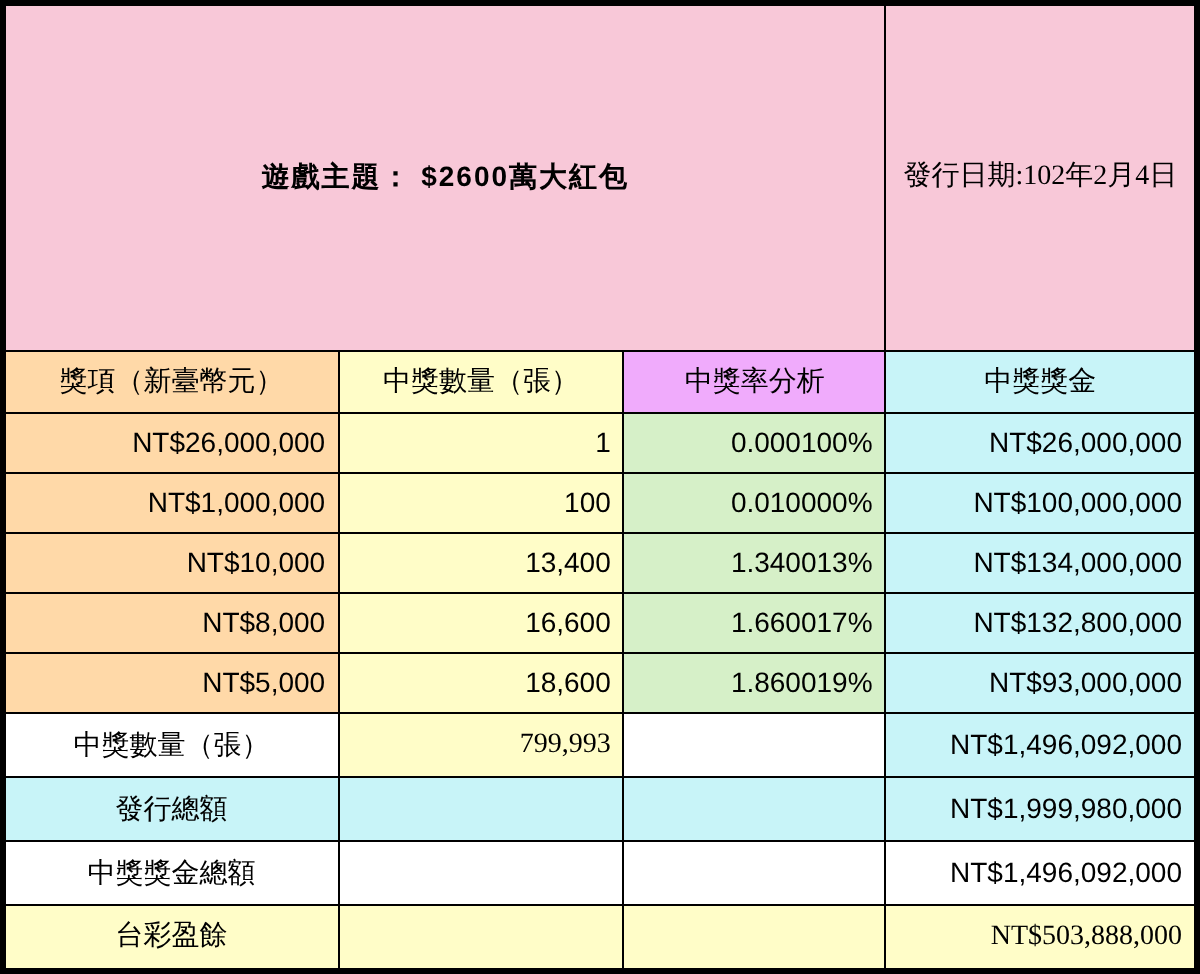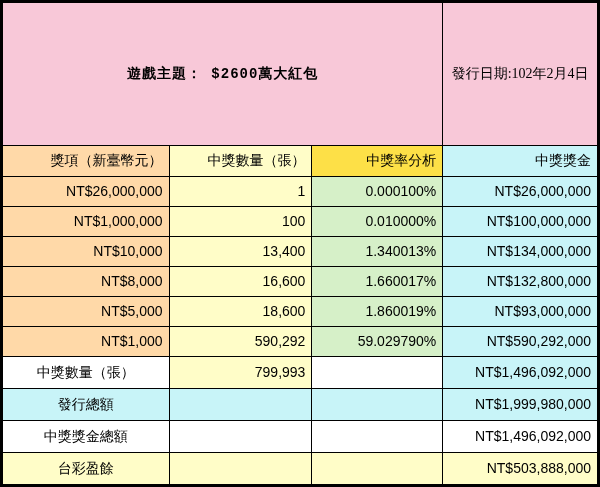--- a/index.html
+++ b/index.html
@@ -39,48 +39,48 @@
   
   .title-cell {
     background: #f8c8d8;
     text-align: center;
     font-weight: bold;
     font-size: 19px;
     letter-spacing: 1px;
     border: 1px solid #000000;
   }
   .title-cell .title-main {
-    font-family: Liberation Mono, monospace;
+    font-family: Liberation Sans, sans-serif;
     font-weight: bold;
   }
   .date-cell {
     background: #f8c8d8;
     text-align: center;
     font-size: 13px;
     font-family: "Liberation Serif", serif;
   }
   
   .hdr {
-    text-align: right;
+    text-align: center;
     font-size: 15px;
     font-weight: normal;
     height: 26px;
   }
   .hdr-prize  { background: #ffd9a8; }
   .hdr-count  { background: #fffdc8; }
-  .hdr-rate   { background: #fde047; }
+  .hdr-rate   { background: #f0abfc; }
   .hdr-amount { background: #c8f4f8; }
 
   .c-prize  { background: #ffd9a8; text-align: right; }
   .c-count  { background: #fffdc8; text-align: right; }
   .c-rate   { background: #d6f0c8; text-align: right; margin-left: 41px; }
   .c-amount { background: #c8f4f8; text-align: right; }
 
   .c-white  { background: #ffffff; }
-  .c-yellow { background: #fffdc8; }
+  .c-yellow { background: #fffdc8; font-family: Liberation Serif, serif; }
   .c-cyan   { background: #c8f4f8; }
 
   .lbl-center { text-align: center; }
   .num-right  { text-align: right; }
 
   .row-data td { height: 25px; }
   .row-sum td  { height: 27px; }
 </style>
 </head>
 <body>
@@ -130,26 +130,20 @@
         <td class="c-count">16,600</td>
         <td class="c-rate">1.660017%</td>
         <td class="c-amount">NT$132,800,000</td>
       </tr>
       <tr class="row-data">
         <td class="c-prize">NT$5,000</td>
         <td class="c-count">18,600</td>
         <td class="c-rate">1.860019%</td>
         <td class="c-amount">NT$93,000,000</td>
       </tr>
-      <tr class="row-data">
-        <td class="c-prize">NT$1,000</td>
-        <td class="c-count">590,292</td>
-        <td class="c-rate">59.029790%</td>
-        <td class="c-amount">NT$590,292,000</td>
-      </tr>
 
       <tr class="row-sum">
         <td class="c-white lbl-center">中獎數量（張）</td>
         <td class="c-yellow num-right">799,993</td>
         <td class="c-white"></td>
         <td class="c-cyan num-right">NT$1,496,092,000</td>
       </tr>
       <tr class="row-sum">
         <td class="c-cyan lbl-center">發行總額</td>
         <td class="c-cyan"></td>

